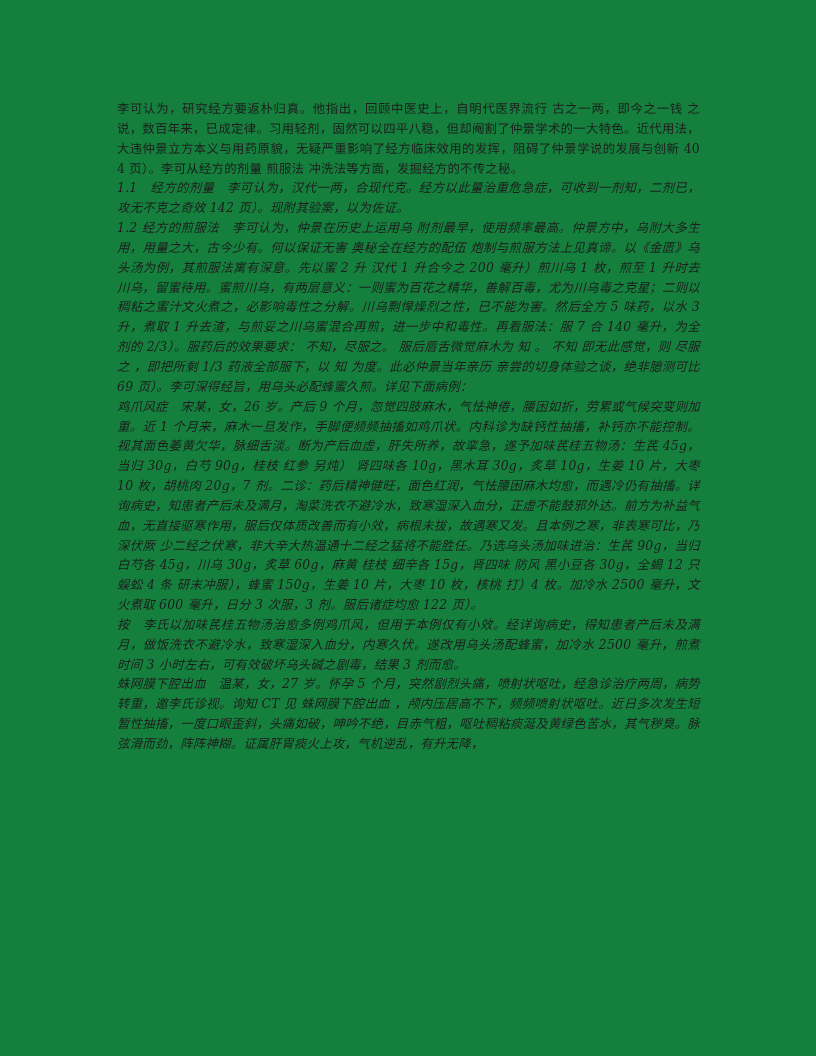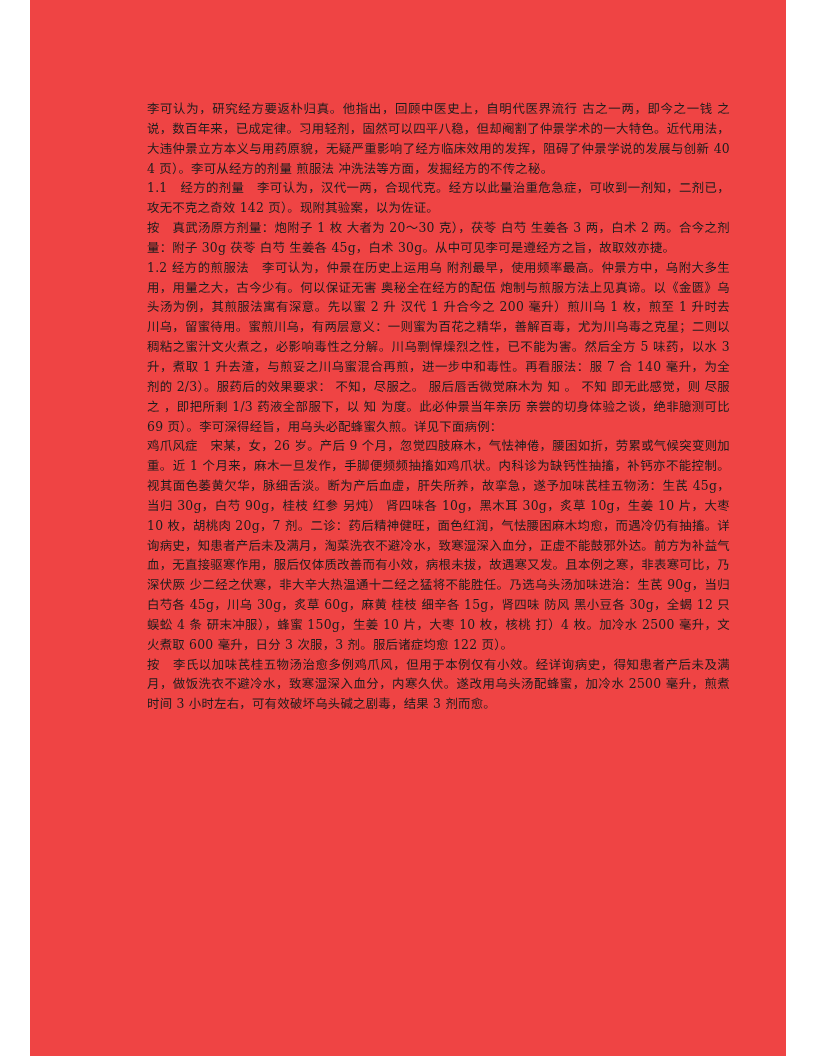--- a/index.html
+++ b/index.html
@@ -8,24 +8,24 @@
     padding: 0;
     background: #ffffff;
   }
   body {
     font-family: "DejaVu Serif", "Liberation Serif", serif;
     color: #1a1a1a;
     -webkit-font-smoothing: none;
   }
   .page {
     position: relative;
-    width: 756px;
+    width: 816px;
     height: 1056px;
     margin: 0 auto;
-    background: #ef4444;
+    background: #15803d;
     overflow: hidden;
     box-sizing: border-box;
   }
   .text-column {
     position: absolute;
     left: 117px;
     top: 99px;
     width: 583px;
   }
   .para {
@@ -34,37 +34,38 @@
     font-size: 12.4px;
     line-height: 19.85px;
     text-align: justify;
     text-justify: inter-ideograph;
     letter-spacing: 0.02em;
     word-break: break-all;
     color: #1d1d1d;
   }
   .para + .para {
     margin-top: 0;
+    font-style: italic;
   }
 </style>
 </head>
 <body>
 
 <div class="page">
   <div class="text-column">
 
     <p class="para">李可认为，研究经方要返朴归真。他指出，回顾中医史上，自明代医界流行 古之一两，即今之一钱 之说，数百年来，已成定律。习用轻剂，固然可以四平八稳，但却阉割了仲景学术的一大特色。近代用法，大违仲景立方本义与用药原貌，无疑严重影响了经方临床效用的发挥，阻碍了仲景学说的发展与创新 404 页）。李可从经方的剂量 煎服法 冲洗法等方面，发掘经方的不传之秘。</p>
 
     <p class="para">1.1　经方的剂量　李可认为，汉代一两，合现代克。经方以此量治重危急症，可收到一剂知，二剂已，攻无不克之奇效 142 页）。现附其验案，以为佐证。</p>
 
 
-    <p class="para">按　真武汤原方剂量：炮附子 1 枚 大者为 20～30 克），茯苓 白芍 生姜各 3 两，白术 2 两。合今之剂量：附子 30g 茯苓 白芍 生姜各 45g，白术 30g。从中可见李可是遵经方之旨，故取效亦捷。</p>
 
     <p class="para">1.2 经方的煎服法　李可认为，仲景在历史上运用乌 附剂最早，使用频率最高。仲景方中，乌附大多生用，用量之大，古今少有。何以保证无害 奥秘全在经方的配伍 炮制与煎服方法上见真谛。以《金匮》乌头汤为例，其煎服法寓有深意。先以蜜 2 升 汉代 1 升合今之 200 毫升）煎川乌 1 枚，煎至 1 升时去川乌，留蜜待用。蜜煎川乌，有两层意义：一则蜜为百花之精华，善解百毒，尤为川乌毒之克星；二则以稠粘之蜜汁文火煮之，必影响毒性之分解。川乌剽悍燥烈之性，已不能为害。然后全方 5 味药，以水 3 升，煮取 1 升去渣，与煎妥之川乌蜜混合再煎，进一步中和毒性。再看服法：服 7 合 140 毫升，为全剂的 2/3）。服药后的效果要求： 不知，尽服之。 服后唇舌微觉麻木为 知 。 不知 即无此感觉，则 尽服之 ，即把所剩 1/3 药液全部服下，以 知 为度。此必仲景当年亲历 亲尝的切身体验之谈，绝非臆测可比 69 页）。李可深得经旨，用乌头必配蜂蜜久煎。详见下面病例：</p>
 
     <p class="para">鸡爪风症　宋某，女，26 岁。产后 9 个月，忽觉四肢麻木，气怯神倦，腰困如折，劳累或气候突变则加重。近 1 个月来，麻木一旦发作，手脚便频频抽搐如鸡爪状。内科诊为缺钙性抽搐，补钙亦不能控制。视其面色萎黄欠华，脉细舌淡。断为产后血虚，肝失所养，故挛急，遂予加味芪桂五物汤：生芪 45g，当归 30g，白芍 90g，桂枝 红参 另炖） 肾四味各 10g，黑木耳 30g，炙草 10g，生姜 10 片，大枣 10 枚，胡桃肉 20g，7 剂。二诊：药后精神健旺，面色红润，气怯腰困麻木均愈，而遇冷仍有抽搐。详询病史，知患者产后未及满月，淘菜洗衣不避冷水，致寒湿深入血分，正虚不能鼓邪外达。前方为补益气血，无直接驱寒作用，服后仅体质改善而有小效，病根未拔，故遇寒又发。且本例之寒，非表寒可比，乃深伏厥 少二经之伏寒，非大辛大热温通十二经之猛将不能胜任。乃选乌头汤加味进治：生芪 90g，当归 白芍各 45g，川乌 30g，炙草 60g，麻黄 桂枝 细辛各 15g，肾四味 防风 黑小豆各 30g，全蝎 12 只 蜈蚣 4 条 研末冲服），蜂蜜 150g，生姜 10 片，大枣 10 枚，核桃 打）4 枚。加冷水 2500 毫升，文火煮取 600 毫升，日分 3 次服，3 剂。服后诸症均愈 122 页）。</p>
 
     <p class="para">按　李氏以加味芪桂五物汤治愈多例鸡爪风，但用于本例仅有小效。经详询病史，得知患者产后未及满月，做饭洗衣不避冷水，致寒湿深入血分，内寒久伏。遂改用乌头汤配蜂蜜，加冷水 2500 毫升，煎煮时间 3 小时左右，可有效破坏乌头碱之剧毒，结果 3 剂而愈。</p>
 
 
+    <p class="para">蛛网膜下腔出血　温某，女，27 岁。怀孕 5 个月，突然剧烈头痛，喷射状呕吐，经急诊治疗两周，病势转重，邀李氏诊视。询知 CT 见 蛛网膜下腔出血 ，颅内压居高不下，频频喷射状呕吐。近日多次发生短暂性抽搐，一度口眼歪斜，头痛如破，呻吟不绝，目赤气粗，呕吐稠粘痰涎及黄绿色苦水，其气秽臭。脉弦滑而劲，阵阵神糊。证属肝胃痰火上攻，气机逆乱，有升无降，</p>
 
   </div>
 </div>
 
 </body></html>

